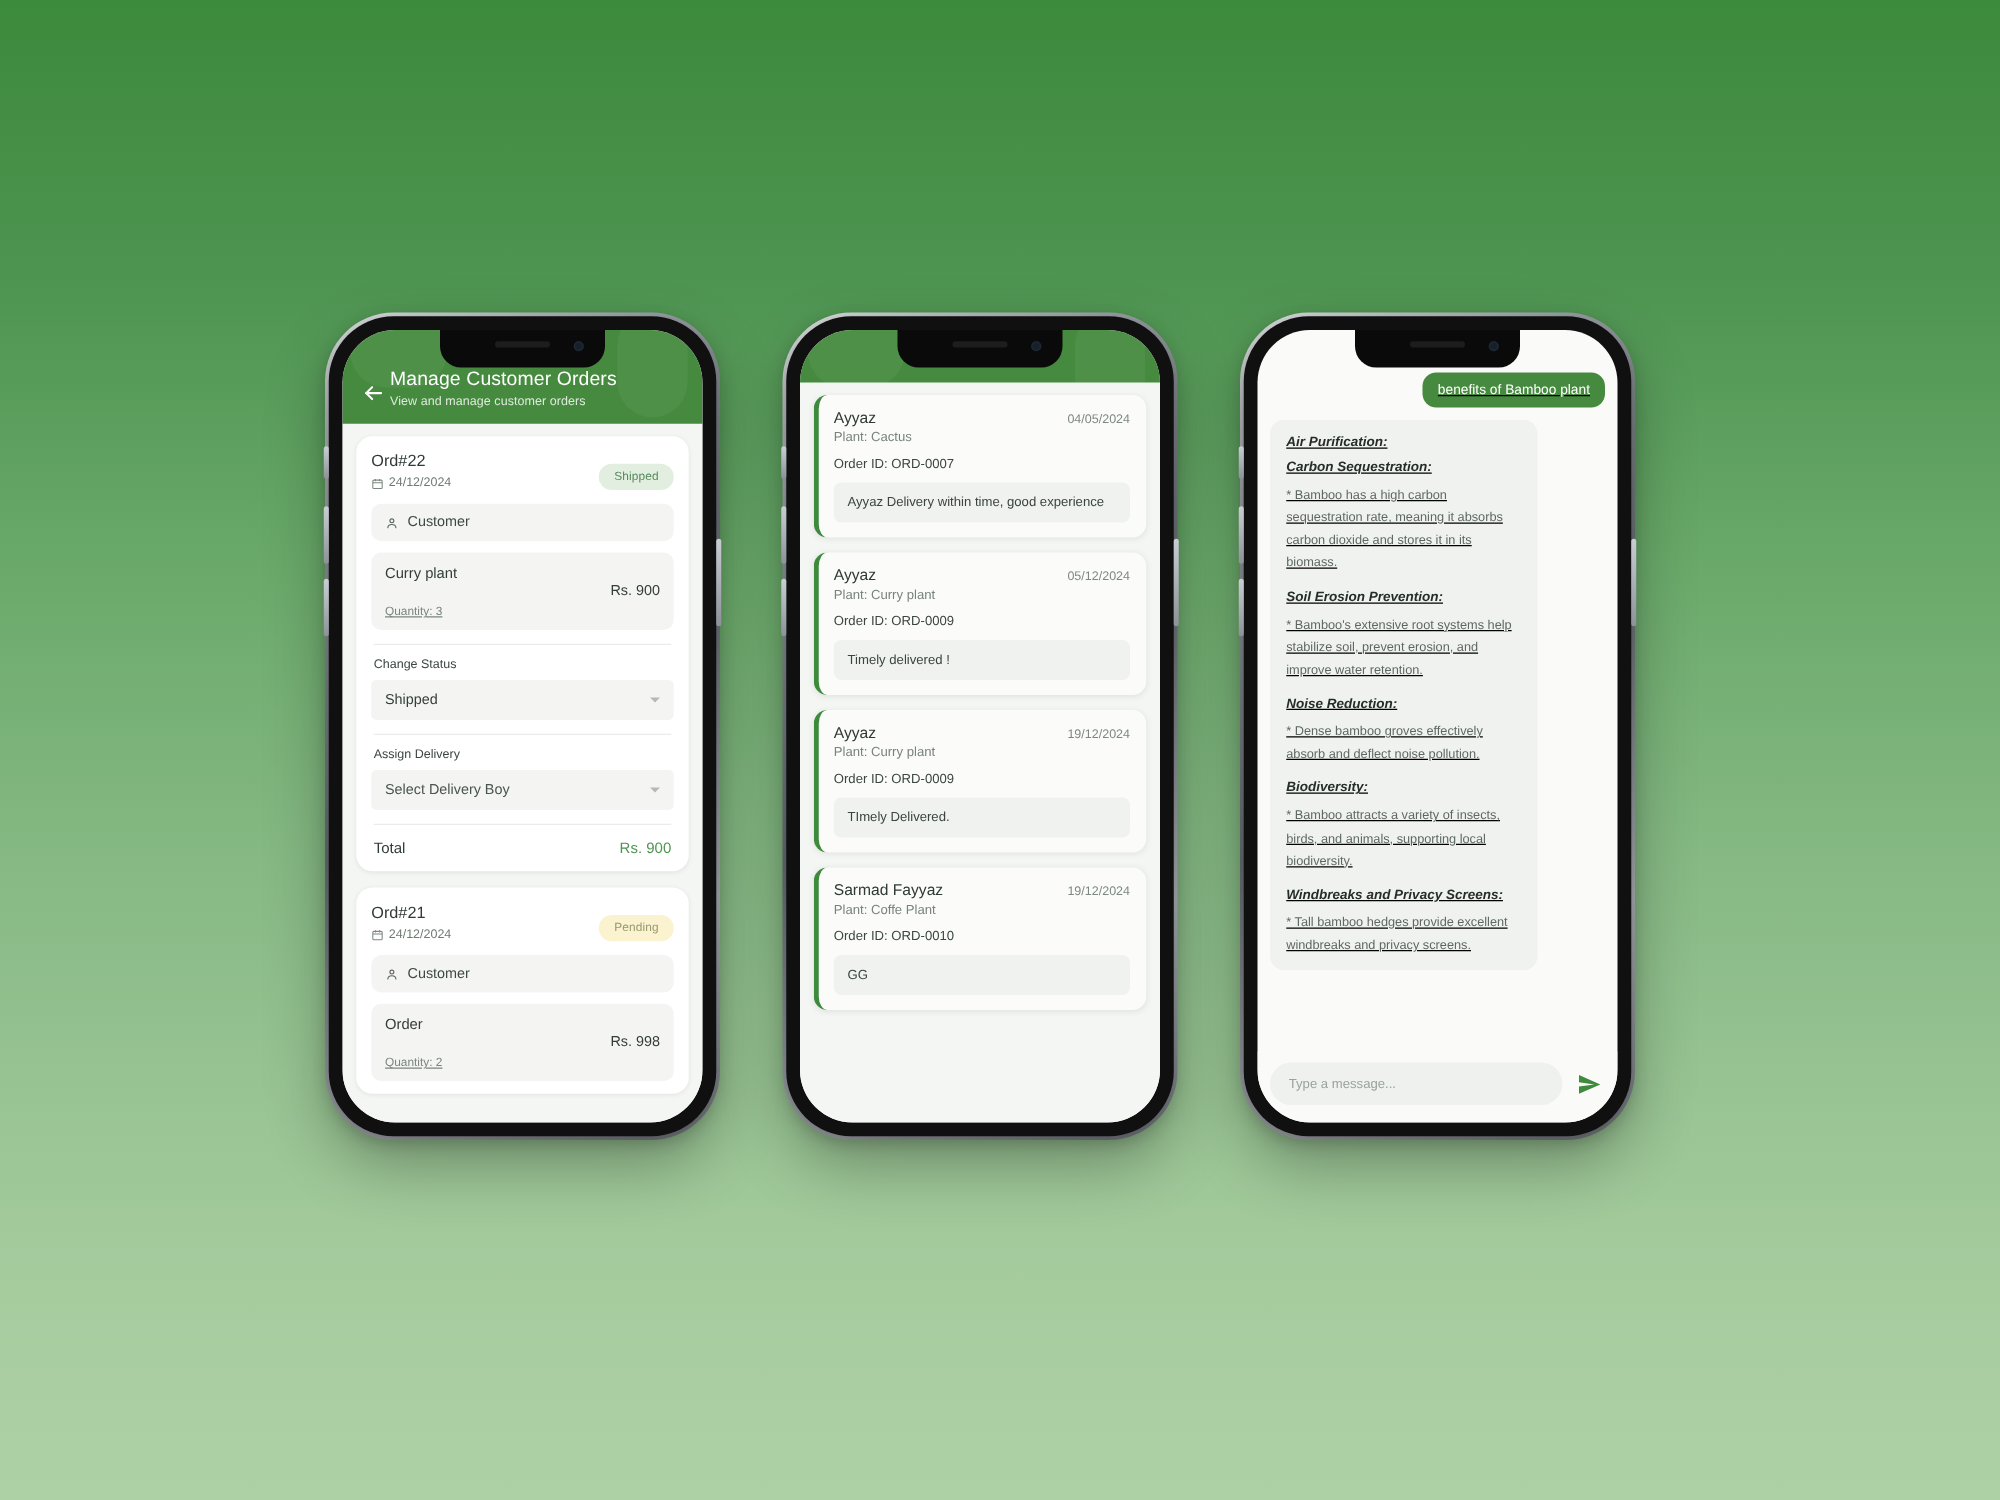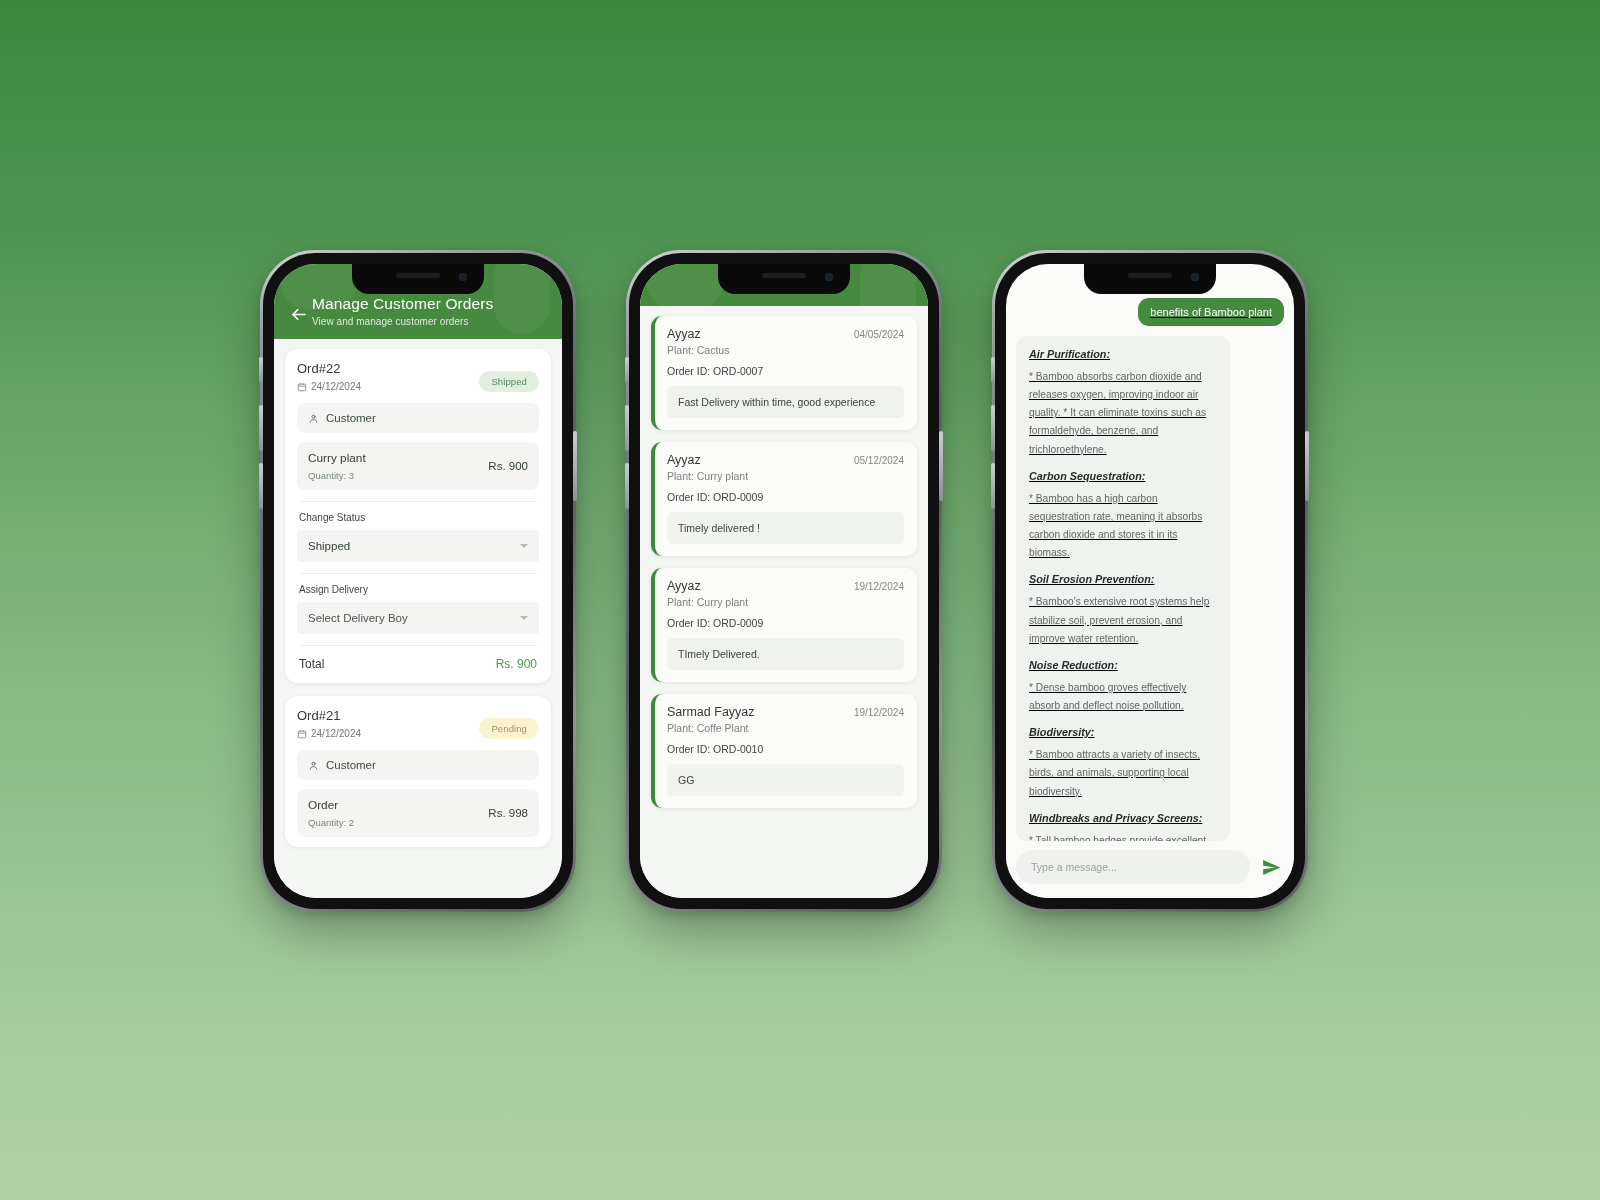--- a/index.html
+++ b/index.html
@@ -166,21 +166,21 @@
   .item-box {
     background: #f4f5f3;
     border-radius: 8px;
     padding: 9px 11px;
     margin-top: 9px;
     display: flex;
     justify-content: space-between;
     align-items: center;
   }
   .item-name { font-size: 11.8px; color: #323d36; }
-  .item-qty { font-size: 9.5px; color: #7a857e; margin-top: 5px; }
+  .item-qty { font-size: 9.5px; color: #7a857e; margin-top: 19px; text-decoration: underline; }
   .item-price { font-size: 11.5px; color: #323d36; }
 
   .divider { height: 1px; background: #e9ece9; margin: 11px 2px 0 2px; }
 
   .section-label { font-size: 10px; color: #3a453f; margin: 10px 2px 7px 2px; }
   .select-box {
     background: #f4f5f3;
     border-radius: 4px;
     padding: 10px 11px;
     display: flex;
@@ -426,21 +426,21 @@
     </div>
 
     <div class="app-body">
       <div class="review-card">
         <div class="rev-top">
           <span class="rev-name">Ayyaz</span>
           <span class="rev-date">04/05/2024</span>
         </div>
         <div class="rev-plant">Plant: Cactus</div>
         <div class="rev-order">Order ID: ORD-0007</div>
-        <div class="rev-text">Fast Delivery within time, good experience</div>
+        <div class="rev-text">Ayyaz Delivery within time, good experience</div>
       </div>
 
       <div class="review-card">
         <div class="rev-top">
           <span class="rev-name">Ayyaz</span>
           <span class="rev-date">05/12/2024</span>
         </div>
         <div class="rev-plant">Plant: Curry plant</div>
         <div class="rev-order">Order ID: ORD-0009</div>
         <div class="rev-text">Timely delivered !</div>
@@ -478,21 +478,20 @@
     <div class="notch">
       <div class="speaker"></div>
       <div class="cam"></div>
     </div>
 
     <div class="chat-body">
       <div class="msg-user">benefits of Bamboo plant</div>
 
       <div class="msg-bot">
         <div class="bot-h">Air Purification:</div>
-        <div class="bot-p">* Bamboo absorbs carbon dioxide and releases oxygen, improving indoor air quality. * It can eliminate toxins such as formaldehyde, benzene, and trichloroethylene.</div>
         <div class="bot-h">Carbon Sequestration:</div>
         <div class="bot-p">* Bamboo has a high carbon sequestration rate, meaning it absorbs carbon dioxide and stores it in its biomass.</div>
         <div class="bot-h">Soil Erosion Prevention:</div>
         <div class="bot-p">* Bamboo's extensive root systems help stabilize soil, prevent erosion, and improve water retention.</div>
         <div class="bot-h">Noise Reduction:</div>
         <div class="bot-p">* Dense bamboo groves effectively absorb and deflect noise pollution.</div>
         <div class="bot-h">Biodiversity:</div>
         <div class="bot-p">* Bamboo attracts a variety of insects, birds, and animals, supporting local biodiversity.</div>
         <div class="bot-h">Windbreaks and Privacy Screens:</div>
         <div class="bot-p">* Tall bamboo hedges provide excellent windbreaks and privacy screens.</div>

